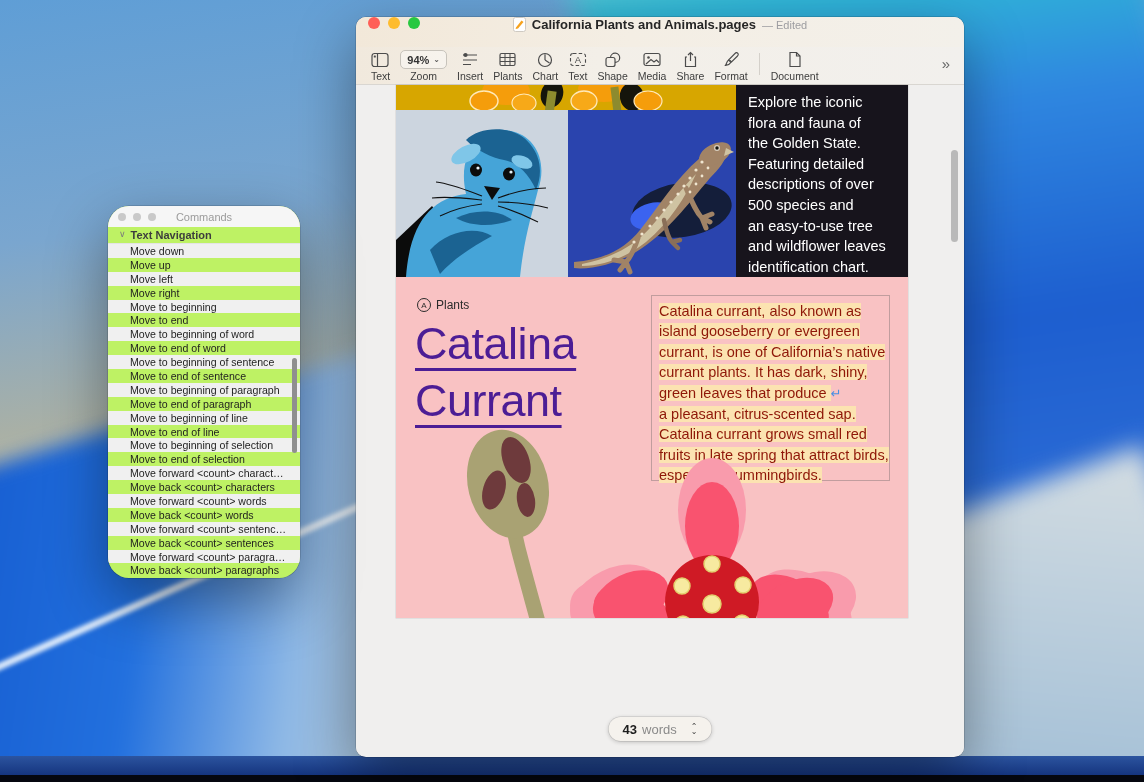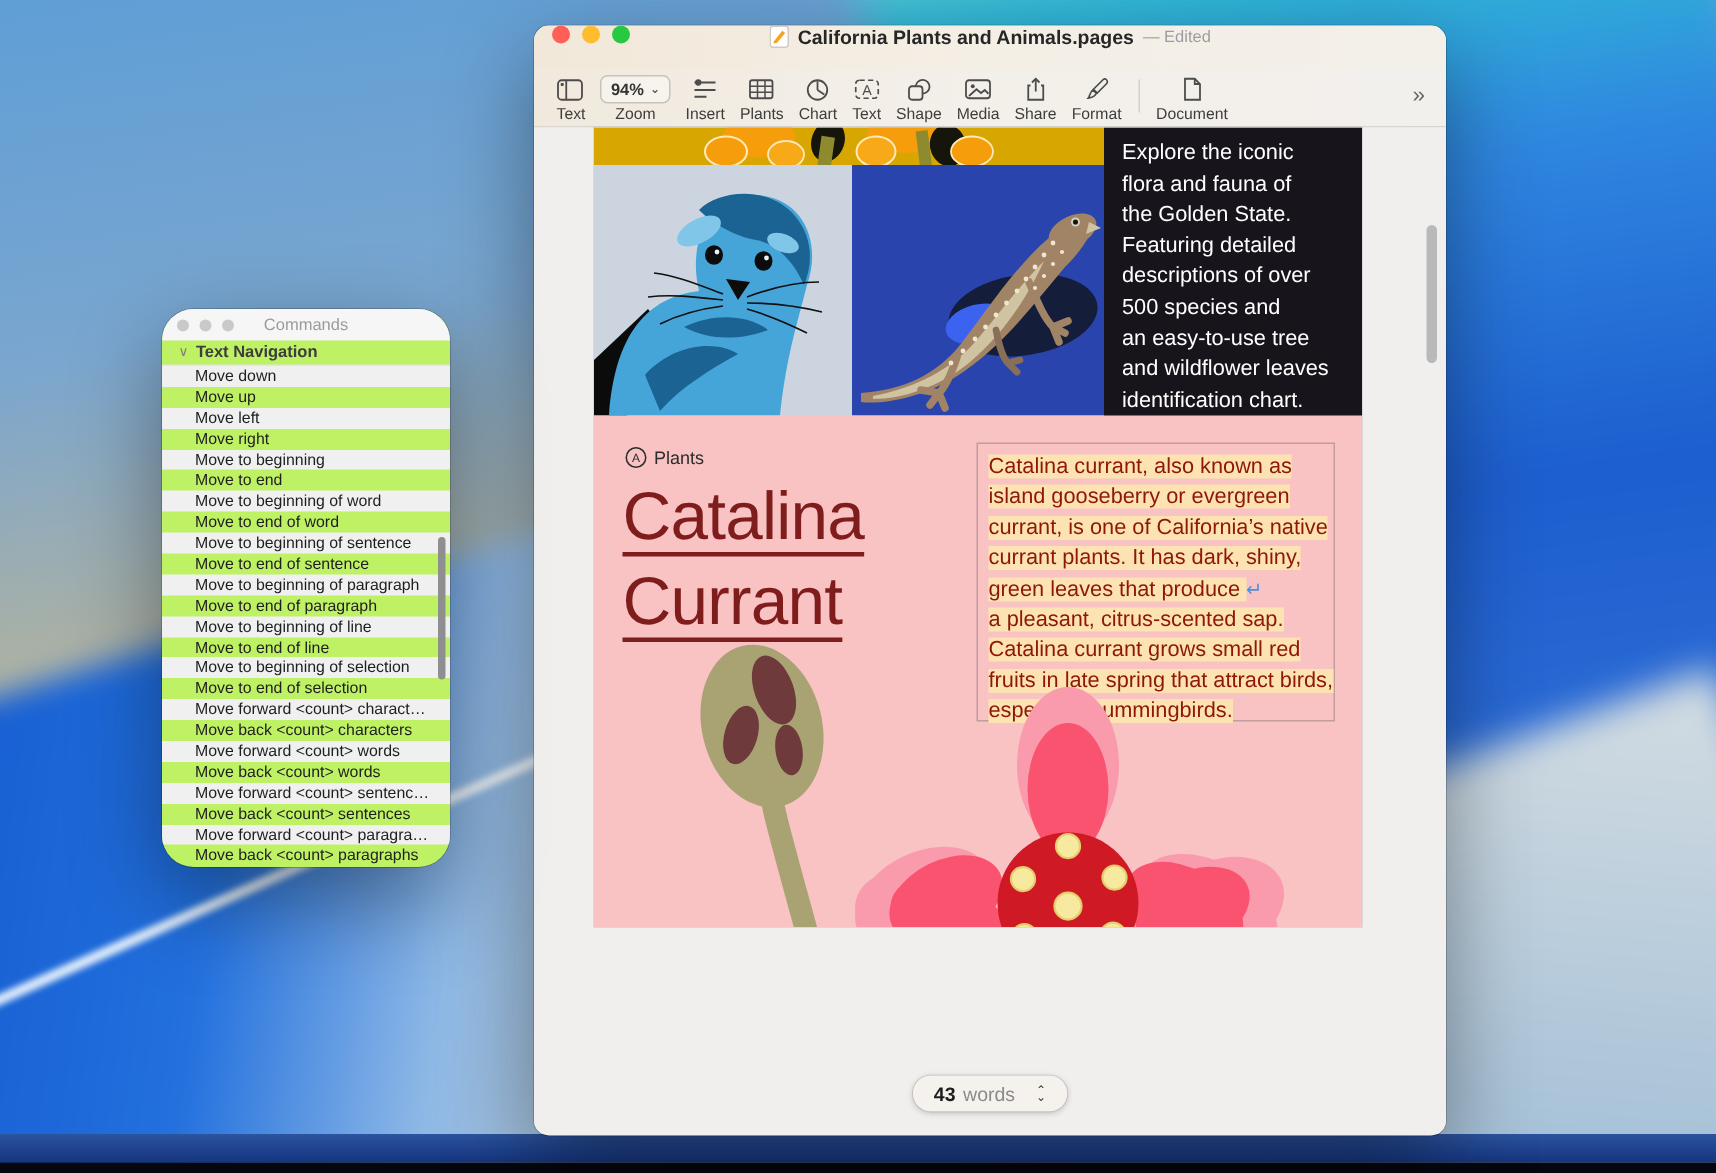--- a/index.html
+++ b/index.html
@@ -55,21 +55,21 @@
   .doc-hero { position:absolute; left:340px; top:0; width:172px; height:192px; background:#17141c; color:#fff;
     padding:7px 10px 0 12px; font-size:14.5px; line-height:20.6px; }
 
   
   .pink-section { position:absolute; left:0; top:192px; width:512px; height:471px; }
   .plant-badge { position:absolute; left:21px; top:21px; display:flex; align-items:center; gap:5px; }
   .badge-circle { width:14px; height:14px; border:1.2px solid #2c2c2c; border-radius:50%; display:flex; align-items:center; justify-content:center;
     font-size:8px; color:#2c2c2c; }
   .badge-label { font-size:12px; color:#2c2c2c; }
   .doc-heading { position:absolute; left:19px; top:38px; font-size:45px; line-height:57px; font-weight:400; letter-spacing:-.5px;
-    color:#7f1d1d; }
+    color:#4c1d95; }
   .doc-heading .hline { text-decoration:underline; text-decoration-thickness:2.5px; text-underline-offset:9px; }
   .body-textbox { position:absolute; left:255px; top:18px; width:239px; height:186px; border:1px solid rgba(90,90,90,.35);
     padding:5px 0 0 7px; font-size:14.5px; line-height:20.4px; color:#8f1708; }
   .body-textbox .hl { background:#fce3b1; }
   .return-char { color:#4a90e2; font-size:13px; }
 
   .flower-wrap { position:absolute; left:0; top:151px; width:512px; height:320px; }
 
   
   .word-pill { position:absolute; left:50%; transform:translateX(-50%); bottom:15px; height:24px; border-radius:13px;

